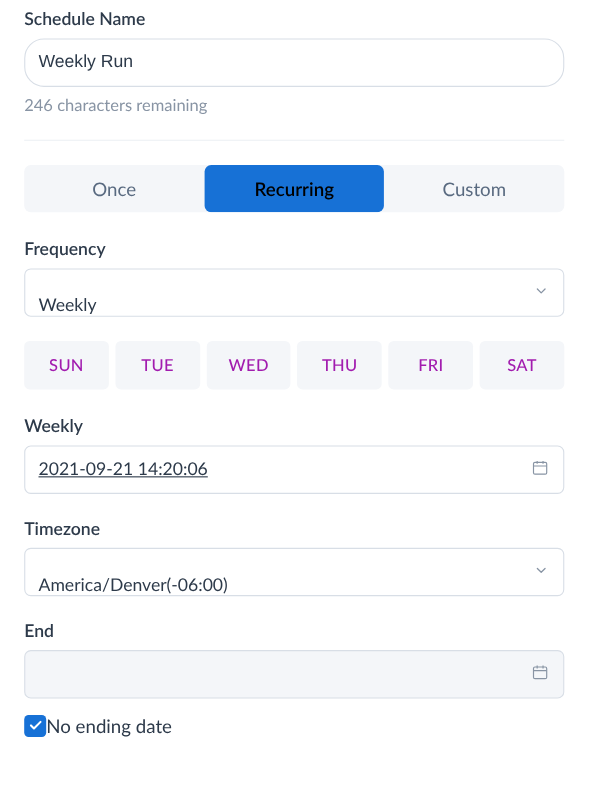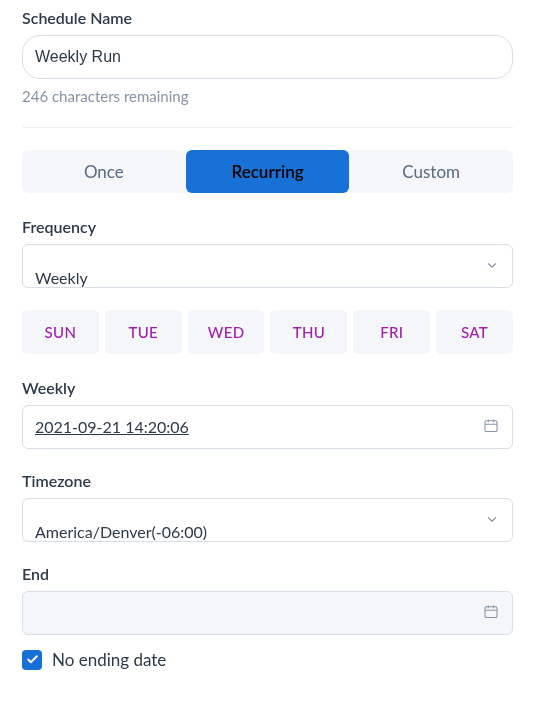--- a/index.html
+++ b/index.html
@@ -134,21 +134,21 @@
       position: absolute;
       right: 14px;
       top: 50%;
       transform: translateY(-50%);
       pointer-events: none;
     }
     .field-block { margin-bottom: 22px; }
     .checkbox-row {
       display: flex;
       align-items: center;
-      gap: 10px;
+      gap: 0;
       margin-top: 14px;
     }
     .checkbox {
       width: 20px;
       height: 20px;
       border-radius: 4px;
       display: flex;
       align-items: center;
       justify-content: center;
       cursor: pointer;

